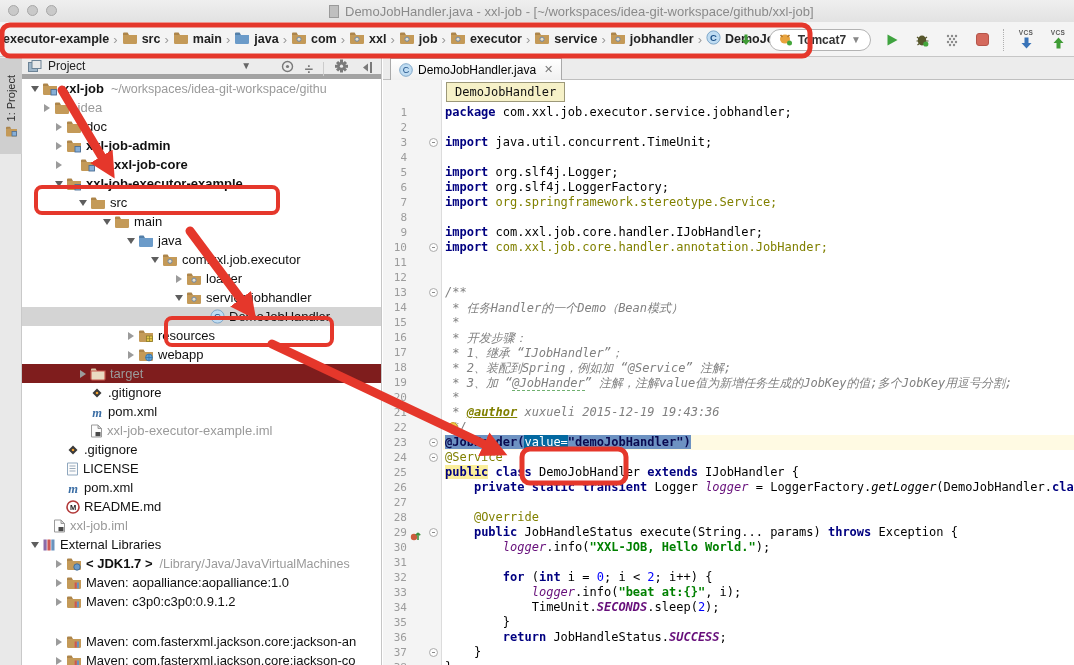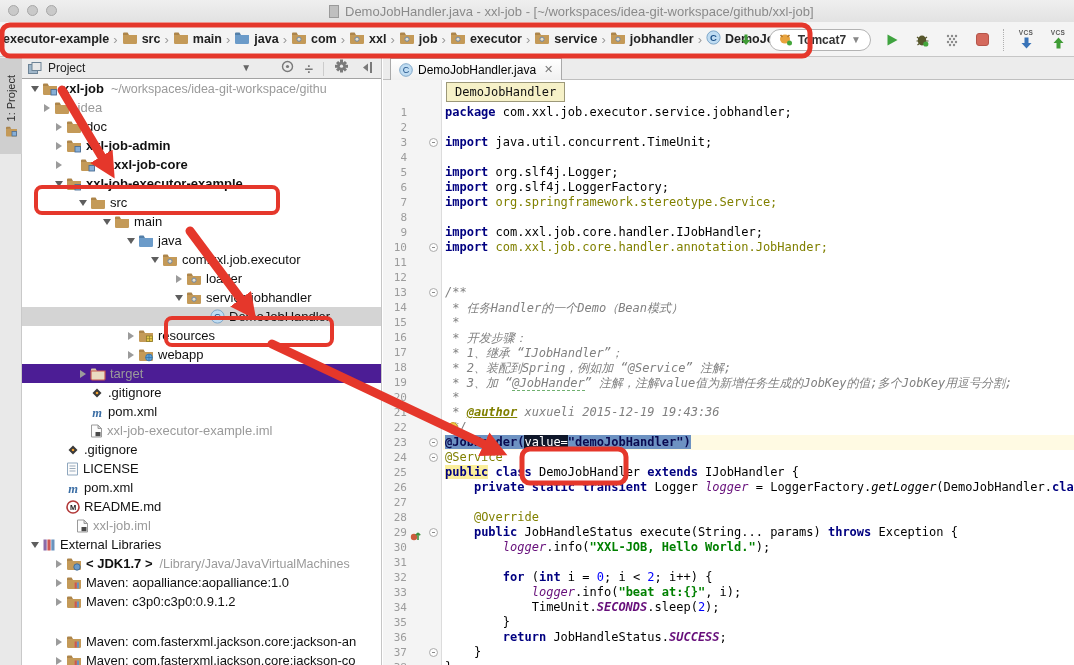--- a/index.html
+++ b/index.html
@@ -33,29 +33,29 @@
 
   
   .stripe { position:absolute; left:0; top:57px; width:22px; height:608px; background:#E9E9E9; border-right:1px solid #C9C9C9; }
   .stripe-btn { position:absolute; left:0; top:1px; width:22px; height:96px; background:#CFCFCF;
     display:flex; flex-direction:column; align-items:center; justify-content:center; gap:4px; }
   .stripe-btn .vtext { writing-mode:vertical-rl; transform:rotate(180deg); font-size:11px; color:#2E2E2E; }
 
   
   .project { position:absolute; left:22px; top:57px; width:360px; height:608px; background:#FFFFFF; border-right:1px solid #C6C6C6; }
   .proj-head { position:absolute; left:0; top:0; width:100%; height:22px; background:#ECECEC;
-    border-bottom:1px solid #a3a3a3; display:flex; align-items:center; padding:0 6px; gap:6px; }
+    border-bottom:5px solid #a3a3a3; display:flex; align-items:center; padding:0 6px; gap:6px; }
   .proj-title { font-size:12px; color:#222; }
   .proj-caret { color:#666; font-size:10px; margin-left:150px; }
   .head-icons { position:absolute; right:8px; top:2px; display:flex; align-items:center; gap:10px; color:#777; }
   .head-icons .hsep { width:1px; height:14px; background:#CCC; }
   .tree { position:absolute; left:0; top:22px; width:100%; height:586px; overflow:hidden; }
   .trow { display:flex; align-items:center; height:19px; font-size:13px; color:#111; white-space:nowrap; cursor:default; }
   .trow.sel { background:#D4D4D4; }
-  .trow.tint { background:#4c1d95; }
+  .trow.tint { background:#7f1d1d; }
   .trow .tw-arrow { width:13px; display:inline-flex; justify-content:center; flex:none; }
   .arr-d { width:0; height:0; border-left:4px solid transparent; border-right:4px solid transparent; border-top:6px solid #5E5E5E; }
   .arr-r { width:0; height:0; border-top:4px solid transparent; border-bottom:4px solid transparent; border-left:6px solid #9B9B9B; }
   .trow .ticon { margin:0 4px 0 1px; display:inline-flex; flex:none; }
   .trow .tlabel.b { font-weight:bold; }
   .trow .tlabel.g { color:#9A9A9A; }
   .trow .tsuffix { color:#9A9A9A; margin-left:7px; font-size:12.5px; }
 
   
   .editor { position:absolute; left:383px; top:57px; width:691px; height:608px; background:#fff; }
@@ -87,21 +87,21 @@
   .sol { color:#808000; }
   .ss { color:#008000; font-weight:bold; }
   .sn { color:#0000FF; }
   .sf { color:#660E7A; font-style:italic; }
   .scst { color:#660E7A; font-weight:bold; font-style:italic; }
   .ssm { font-style:italic; }
   .sc { color:#808080; font-style:italic; }
   .sct { color:#808000; font-weight:bold; font-style:italic; text-decoration:underline; }
   .scu { color:#808080; font-style:italic; border-bottom:1px dashed #6FAF6F; }
   .sselA { background:#6D92C2; color:#0A0A50; font-weight:bold; }
-  .sselW { background:#0f172a; color:#FFFFFF; }
+  .sselW { background:#0369a1; color:#FFFFFF; }
   .sselS { background:#6D92C2; color:#0A0A50; font-weight:bold; }
   .shlk { color:#000080; font-weight:bold; background:#FBEF9C; }
 
   
   #anno { position:absolute; left:0; top:0; z-index:50; pointer-events:none; }
 </style>
 </head>
 <body>
 
 <div id="stage">
@@ -581,21 +581,21 @@
         <div class="trow" style="padding-left: 30px;">
           <span class="tw-arrow"></span>
           <span class="ticon">
             <svg width="14" height="14">
               <circle cx="7" cy="7" r="6" fill="#FFF" stroke="#B23A3A" stroke-width="1.6"></circle>
               <text x="7" y="10" font-size="7.5" font-weight="bold" text-anchor="middle" fill="#222" font-family="Liberation Sans">M</text>
             </svg>
           </span>
           <span class="tlabel">README.md</span>
         </div>
-        <div class="trow" style="padding-left: 40px;">
+        <div class="trow" style="padding-left: 17px;">
           <span class="tw-arrow"></span>
           <span class="ticon">
             <svg width="13" height="14">
               <path d="M1.5 1 h6.5 l3.5 3.5 V13 H1.5 z" fill="#FCFCFC" stroke="#9A9A9A"></path>
               <path d="M8 1 l3.5 3.5 H8 z" fill="#D8D8D8" stroke="#9A9A9A"></path>
               <rect x="5.5" y="8" width="5" height="4.2" fill="#4A4A4A"></rect>
             </svg>
           </span>
           <span class="tlabel g">xxl-job.iml</span>
         </div>

